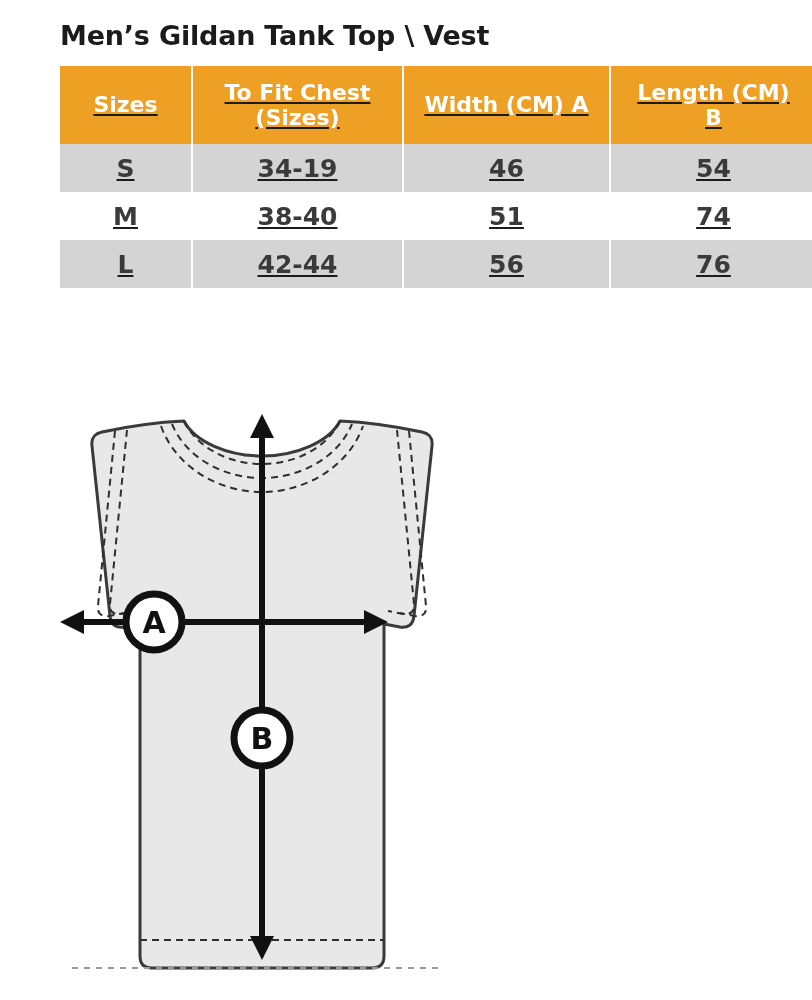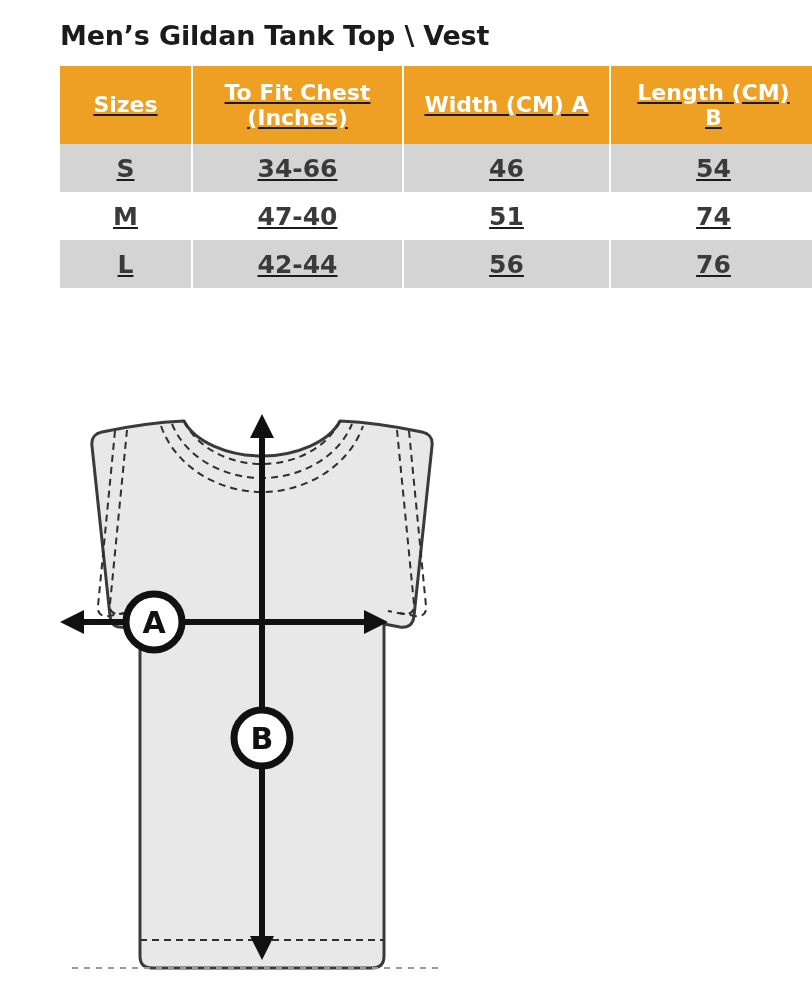--- a/index.html
+++ b/index.html
@@ -98,41 +98,41 @@
       <col class="col-width">
       <col class="col-length">
     </colgroup>
     <thead>
       <tr>
         <th>
           <span>Sizes</span>
         </th>
         <th>
           <span>To Fit Chest</span><br>
-          <span>(Inches)</span>
+          <span>(Sizes)</span>
         </th>
         <th>
           <span>Width (CM) A</span>
         </th>
         <th>
           <span>Length  (CM)</span><br>
           <span>B</span>
         </th>
       </tr>
     </thead>
     <tbody>
       <tr class="odd">
         <td>S</td>
-        <td>34-66</td>
+        <td>34-19</td>
         <td>46</td>
         <td>54</td>
       </tr>
       <tr class="even">
         <td>M</td>
-        <td>47-40</td>
+        <td>38-40</td>
         <td>51</td>
         <td>74</td>
       </tr>
       <tr class="odd">
         <td>L</td>
         <td>42-44</td>
         <td>56</td>
         <td>76</td>
       </tr>
     </tbody>

